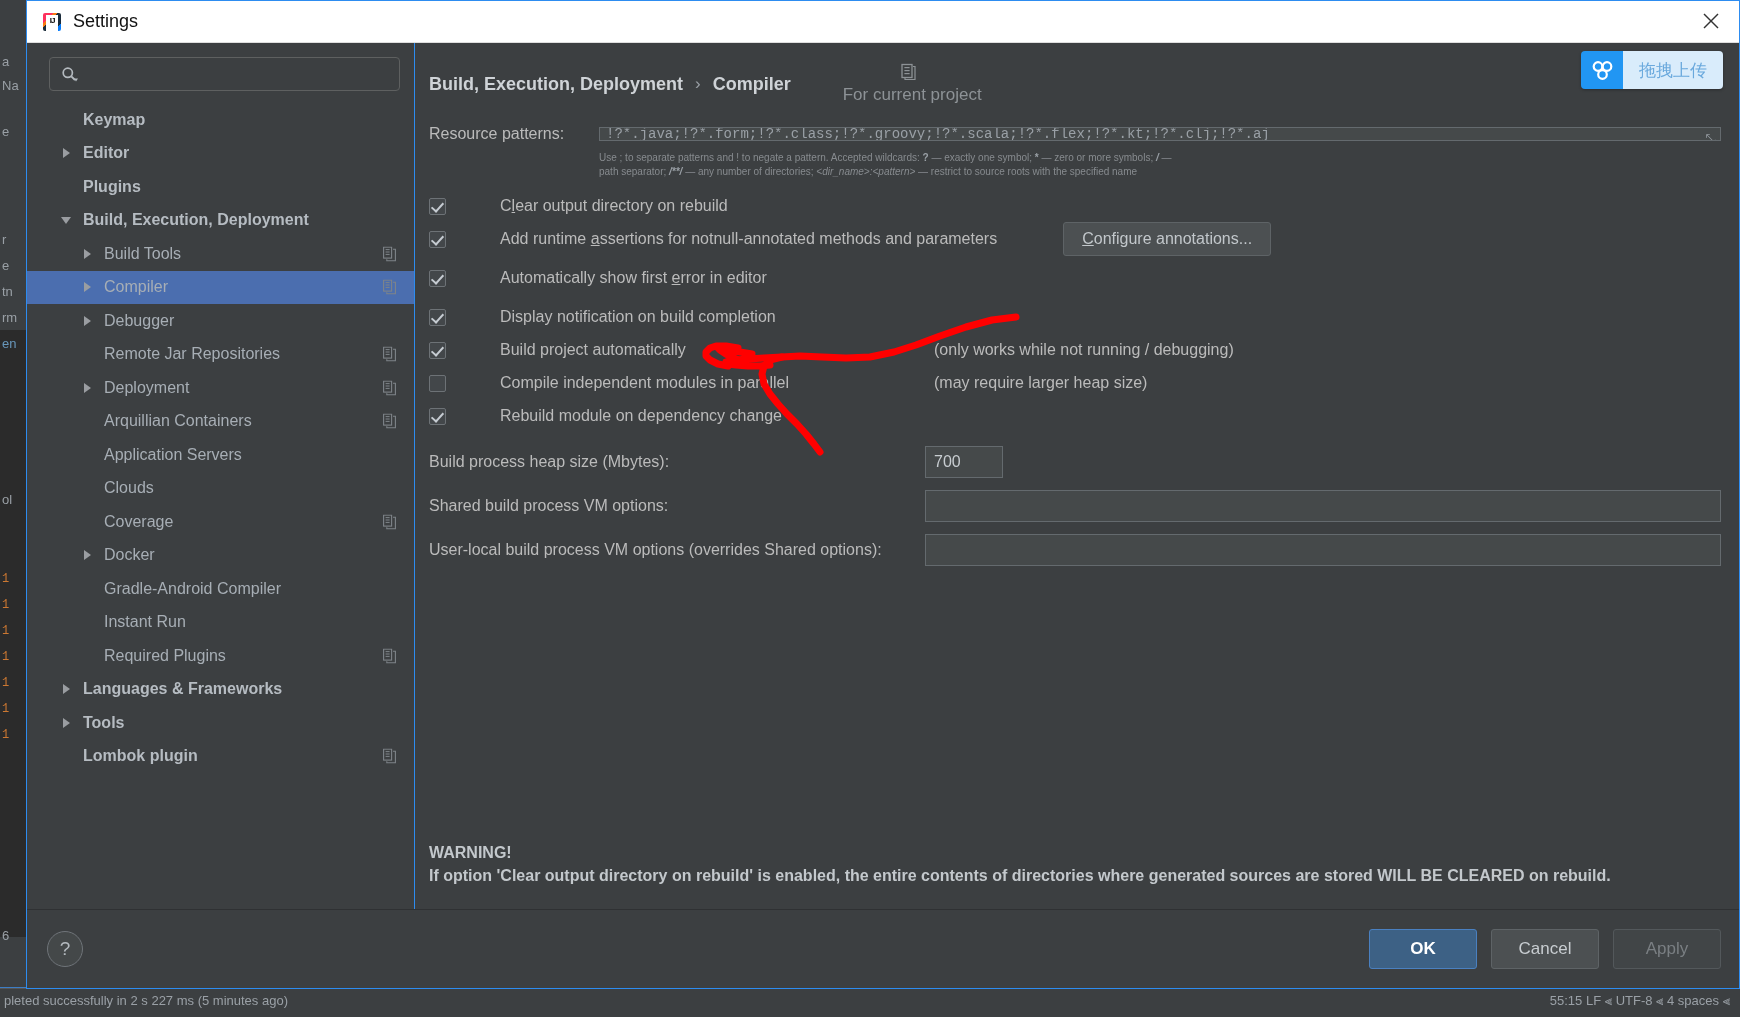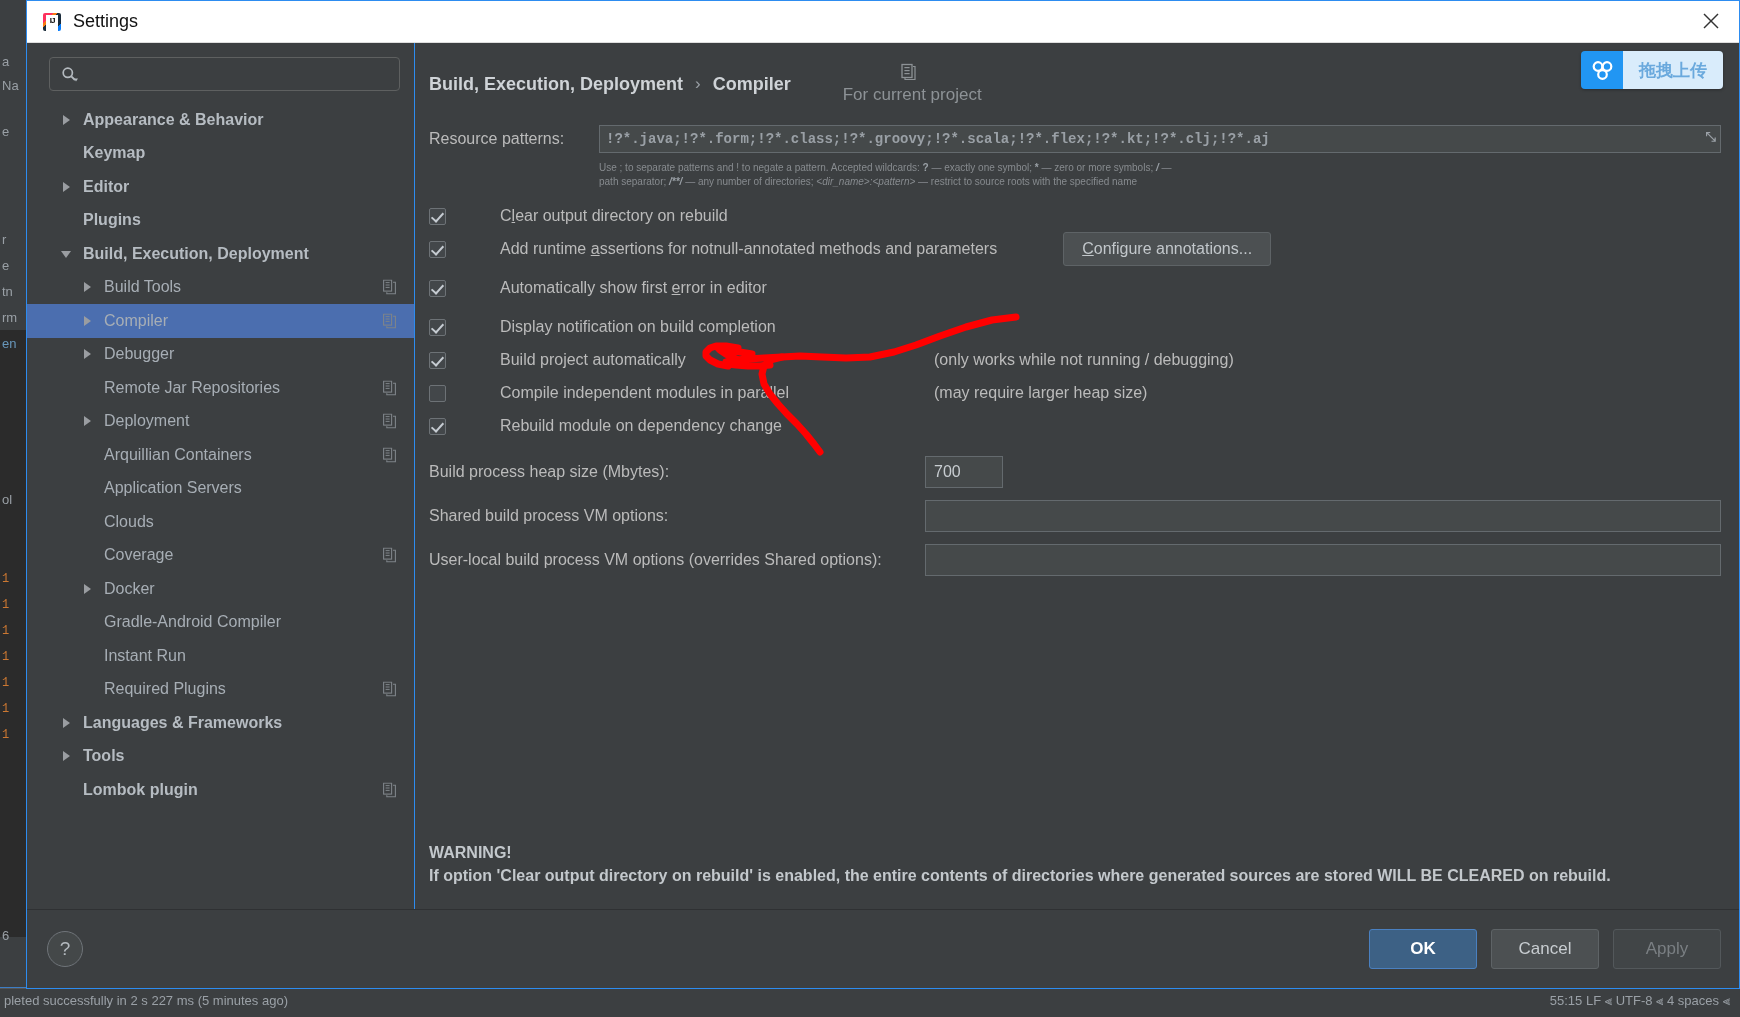--- a/index.html
+++ b/index.html
@@ -286,21 +286,20 @@
     justify-content: center;
   }
   .badge .btext {
     background: #d9ecfb;
     color: #6aa9dd;
     font-size: 17px;
     display: flex;
     align-items: center;
     padding: 0 16px;
     font-family: "DejaVu Sans", sans-serif;
-    font-weight: bold;
   }
 
   .form {
     padding: 14px 0 0 0;
     position: relative;
   }
   .row {
     display: flex;
     align-items: center;
     padding-left: 14px;
@@ -308,31 +307,30 @@
   .lbl {
     color: #bbbbbb;
     font-size: 16px;
     white-space: nowrap;
   }
   .res-row { margin-top: 6px; }
   .res-row .lbl { width: 170px; flex: 0 0 170px; }
   .textfield {
     background: #45494a;
     border: 1px solid #646a6e;
-    height: 28px;
+    height: 14px;
     box-sizing: border-box;
     color: #9aa0a6;
     font-family: "Liberation Mono", monospace;
     font-size: 14px;
     display: flex;
     align-items: center;
     padding: 0 6px;
     position: relative;
     overflow: hidden;
-    font-weight: bold;
   }
   .res-field { flex: 1 1 auto; margin-right: 18px; }
   .expand-glyph {
     position: absolute;
     right: 4px;
     top: 4px;
     color: #9aa0a6;
     font-size: 13px;
   }
 
@@ -561,26 +559,20 @@
             <svg viewBox="0 0 17 17">
               <circle cx="6.8" cy="6.8" r="4.6" fill="none" stroke="#b4babf" stroke-width="1.7"></circle>
               <line x1="10.3" y1="10.3" x2="14" y2="14" stroke="#b4babf" stroke-width="1.9"></line>
               <path d="M13 12.5 l4 0 l-2 3 z" fill="#b4babf"></path>
             </svg>
           </span>
           <input type="text" placeholder="" style="">
         </div>
       </div>
       <div class="tree" id="tree">
-          <div class="tree-row lvl0">
-            <span class="arrow">
-              <i></i>
-            </span>
-            <span class="label">Appearance &amp; Behavior</span>
-          </div>
           <div class="tree-row lvl0 noarrow">
             <span class="arrow"></span>
             <span class="label">Keymap</span>
           </div>
           <div class="tree-row lvl0">
             <span class="arrow">
               <i></i>
             </span>
             <span class="label">Editor</span>
           </div>

